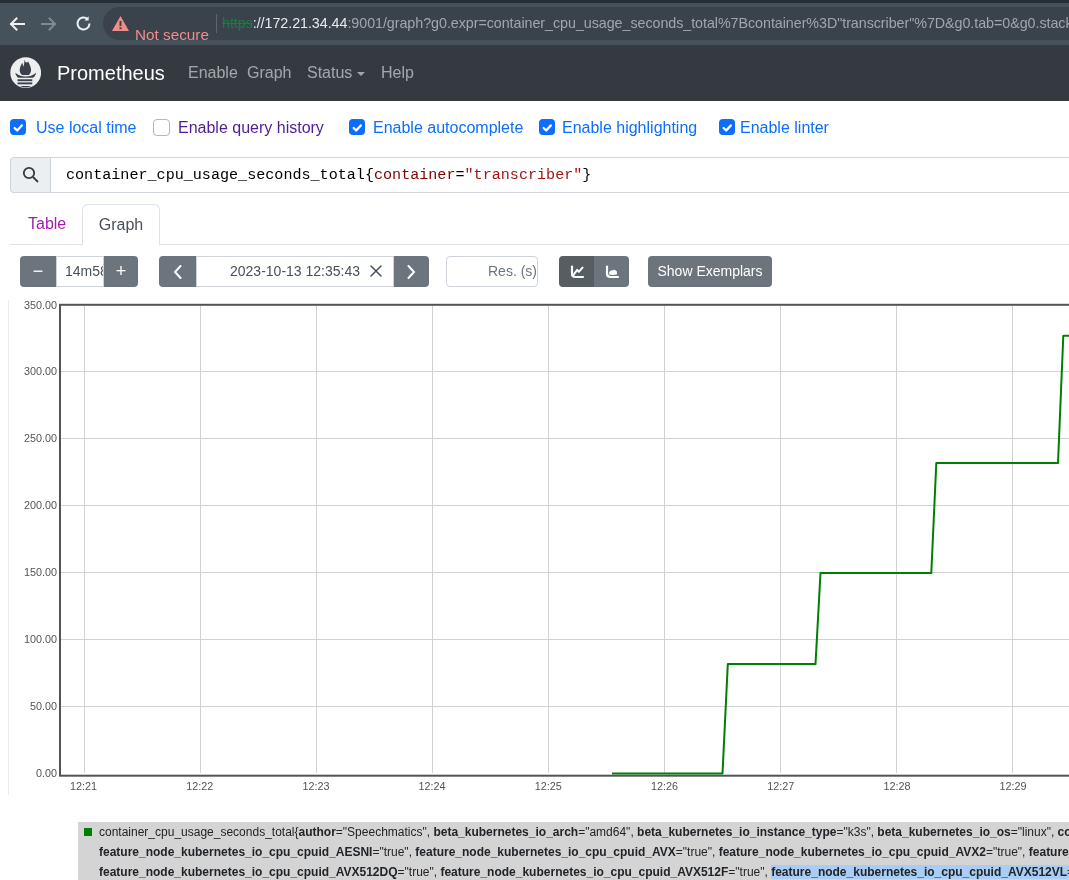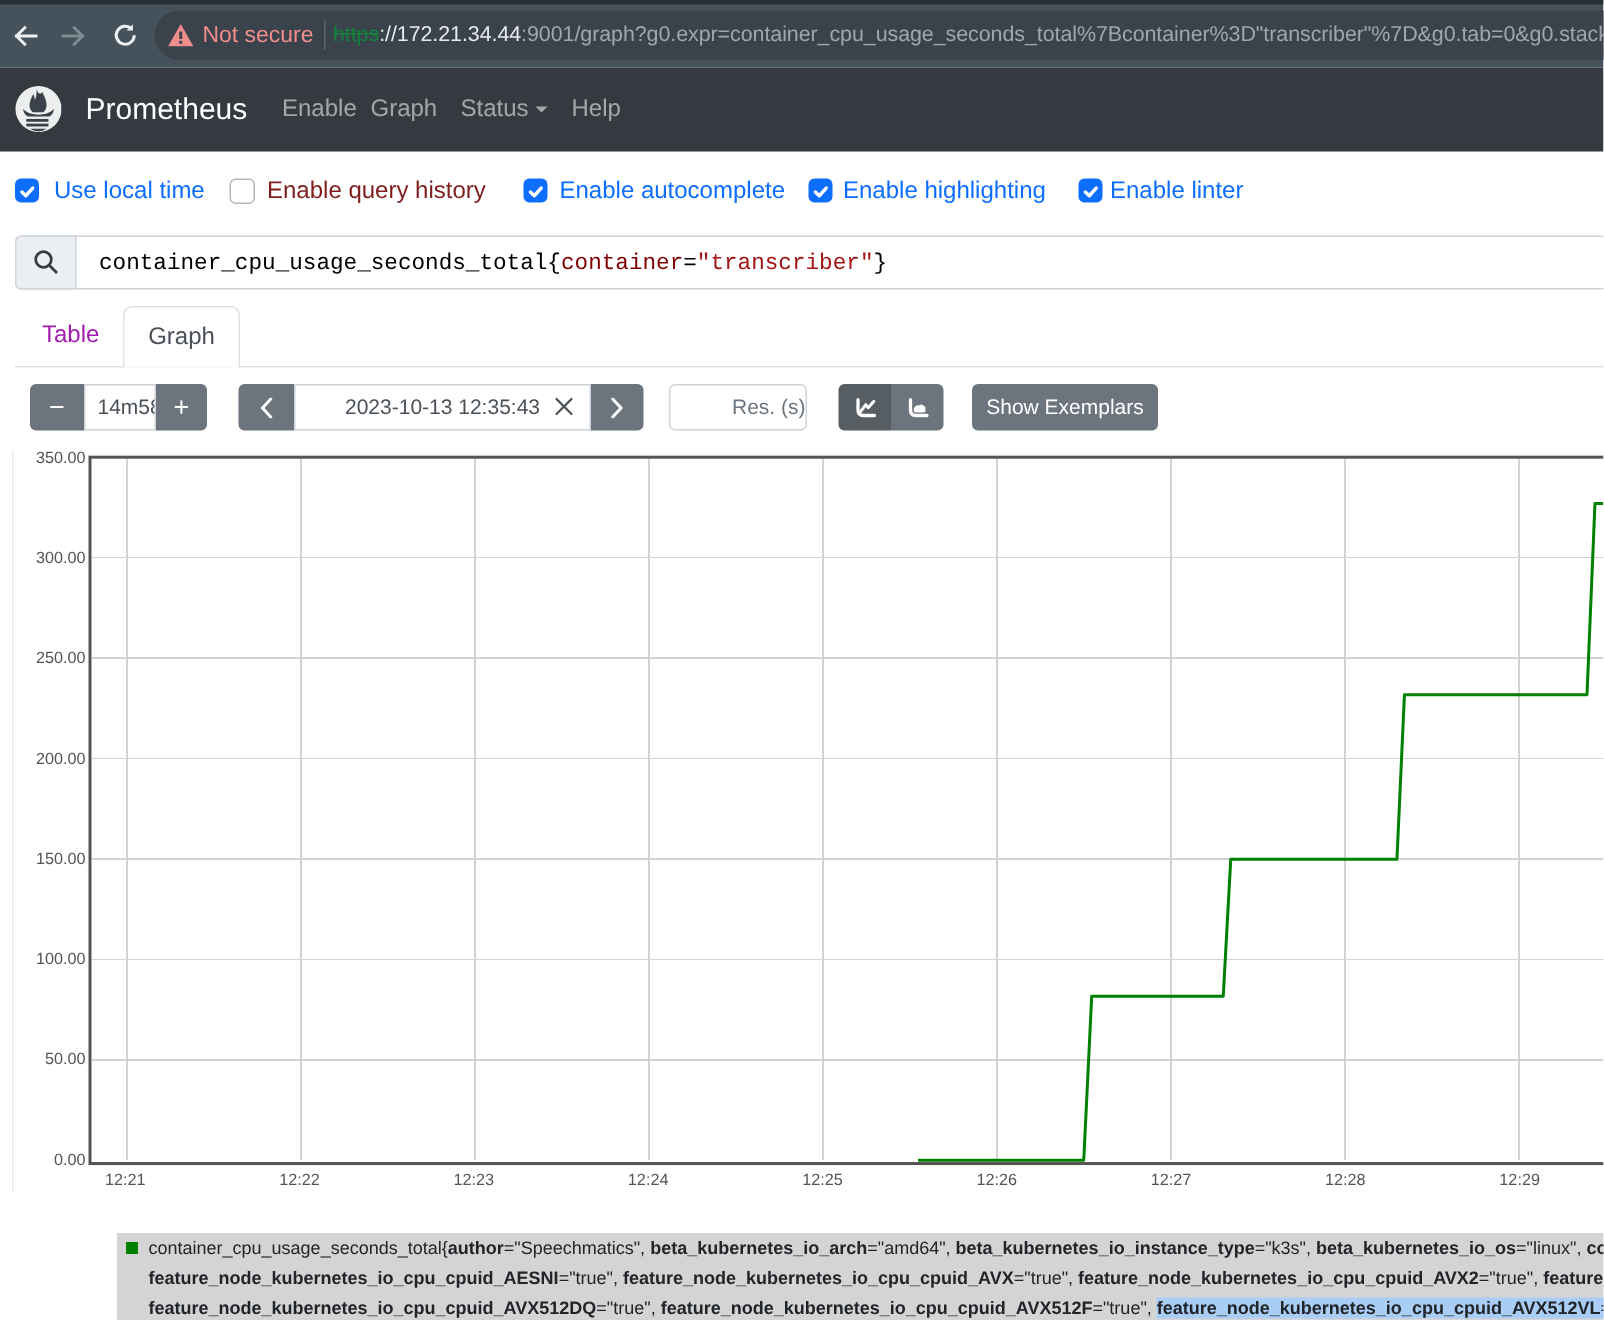--- a/index.html
+++ b/index.html
@@ -53,21 +53,21 @@
 <svg class="abs" style="left:75px;top:15px" width="17" height="17" viewBox="0 0 17 17">
   <path d="M14.5 8.5 A6 6 0 1 1 12.7 4.2" stroke="#eef1f3" stroke-width="2" fill="none"></path>
   <path d="M13.6 1.2 L13.6 5.4 L9.4 5.4 Z" fill="#eef1f3"></path>
 </svg>
 
 <svg class="abs" style="left:112px;top:16px" width="17" height="15" viewBox="0 0 17 15">
   <path d="M8.5 0 L17 15 H0 Z" fill="#f08c8c"></path>
   <rect x="7.5" y="5" width="2" height="5" fill="#3a434c"></rect>
   <rect x="7.5" y="11.2" width="2" height="2" fill="#3a434c"></rect>
 </svg>
-<div class="abs" style="left:135px;top:7px;height:33px;line-height:33px;font-size:15.3px;color:#f08c8c;white-space:nowrap;">Not secure</div>
+<div class="abs" style="left:135px;top:18px;height:33px;line-height:33px;font-size:15.3px;color:#f08c8c;white-space:nowrap;">Not secure</div>
 <div class="abs" style="left:216px;top:14px;width:1px;height:19px;background:#5c666e;"></div>
 <div class="abs chrometxt" style="left:222px;top:7px;color:#9fa7ad;letter-spacing:-0.05px;"><span style="color:#15803d;text-decoration:line-through;">https</span><span style="color:#e8eaed;">://172.21.34.44</span>:9001/graph?g0.expr=container_cpu_usage_seconds_total%7Bcontainer%3D"transcriber"%7D&amp;g0.tab=0&amp;g0.stack</div>
 
 <div class="abs" id="navbar"></div>
 <svg class="abs" style="left:10px;top:57px" width="31.4" height="31.4" viewBox="0 0 100 100">
   <circle cx="50" cy="50" r="49" fill="#edeeee"></circle>
   <path fill="#3a414a" d="M46 7 C48 18 54 20 58 14 C62 23 67 32 67 41 C67 49 64 54 60 57 L38 57 C33 53 30 47 31 39 C32 31 36 24 39 18 C41 23 42 27 42 31 C45 27 46 18 46 7 Z"></path>
   <path fill="#3a414a" d="M17 50 C27 59 38 62 50 62 C62 62 73 59 83 50 C82 58 78 63 73 66 L27 66 C22 63 18 58 17 50 Z"></path>
   <rect fill="#3a414a" x="24" y="71" width="47" height="6"></rect>
   <rect fill="#3a414a" x="24" y="81" width="47" height="6"></rect>
@@ -78,21 +78,21 @@
 <div class="abs navlink" style="left:247px;">Graph</div>
 <div class="abs navlink" style="left:307px;">Status <span style="display:inline-block;vertical-align:2px;width:0;height:0;border-left:4px solid transparent;border-right:4px solid transparent;border-top:4px solid rgba(255,255,255,0.55);"></span></div>
 <div class="abs navlink" style="left:381px;">Help</div>
 
 <div class="abs cb on" style="left:9.5px;"></div>
 <svg class="abs" style="left:9.5px;top:119.5px" width="16" height="16" viewBox="0 0 16 16">
     <path d="M4.6 8 L7.2 10.5 L11.8 5.4" stroke="#fff" stroke-width="2.3" fill="none" stroke-linecap="round" stroke-linejoin="round"></path>
   </svg>
 <div class="abs cblabel" style="left:36px;">Use local time</div>
 <div class="abs cb off" style="left:153px;"></div>
-<div class="abs cblabel" style="left:178px;color:#7f1d1d;">Enable query history</div>
+<div class="abs cblabel" style="left:178px;color:#4c1d95;">Enable query history</div>
 <div class="abs cb on" style="left:349px;"></div>
 <svg class="abs" style="left:349px;top:119.5px" width="16" height="16" viewBox="0 0 16 16">
     <path d="M4.6 8 L7.2 10.5 L11.8 5.4" stroke="#fff" stroke-width="2.3" fill="none" stroke-linecap="round" stroke-linejoin="round"></path>
   </svg>
 <div class="abs cblabel" style="left:373px;">Enable autocomplete</div>
 <div class="abs cb on" style="left:539px;"></div>
 <svg class="abs" style="left:539px;top:119.5px" width="16" height="16" viewBox="0 0 16 16">
     <path d="M4.6 8 L7.2 10.5 L11.8 5.4" stroke="#fff" stroke-width="2.3" fill="none" stroke-linecap="round" stroke-linejoin="round"></path>
   </svg>
 <div class="abs cblabel" style="left:562px;">Enable highlighting</div>

